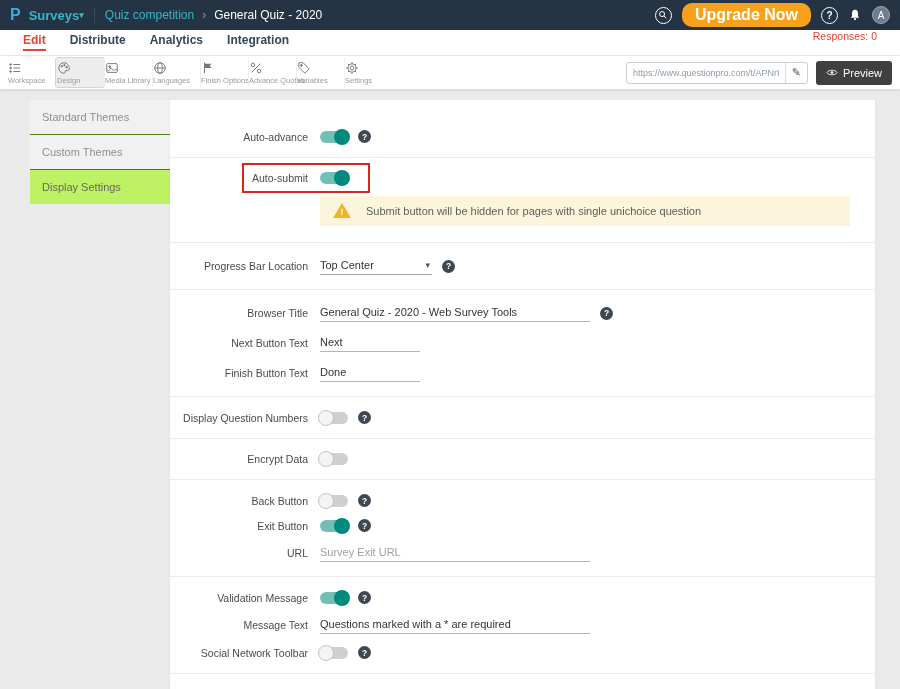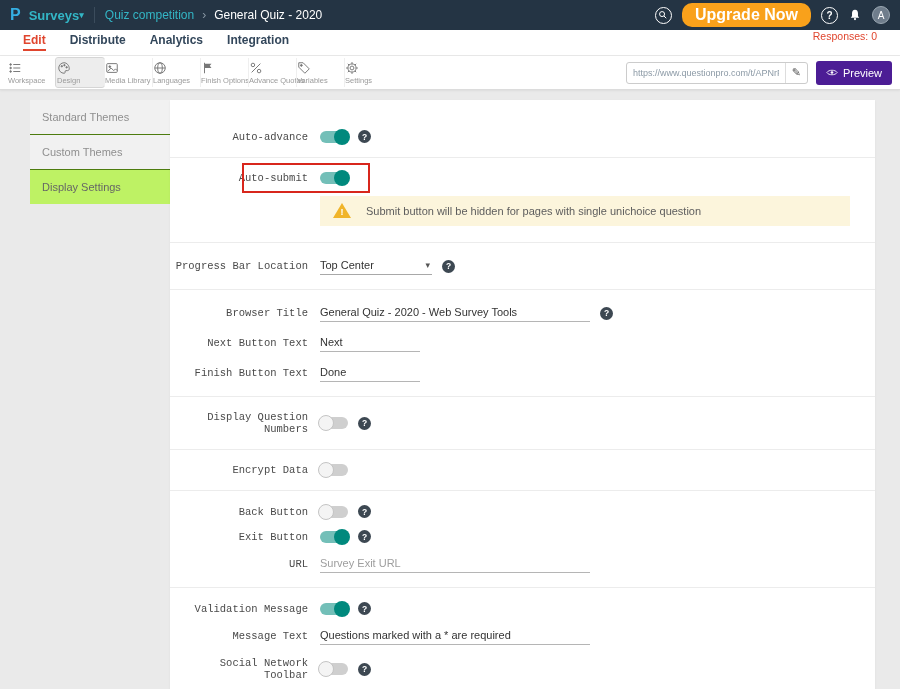--- a/index.html
+++ b/index.html
@@ -31,31 +31,31 @@
   .toolbar { height: 34px; background: #fff; display: flex; align-items: center; padding: 0 8px; border-bottom: 1px solid #dcdcdc; box-shadow: 0 1px 2px rgba(0,0,0,0.06); }
   .tool { width: 48px; display: flex; flex-direction: column; align-items: flex-start; gap: 1px; padding: 3px 0 2px; border-left: 1px solid #efefef; cursor: pointer; }
   .tool:first-child { border-left: none; }
   .tool.active { background: #ededed; outline: 1px solid #d5d5d5; border-radius: 2px; }
   .tlabel { font-size: 7.5px; color: #9b9b9b; white-space: nowrap; }
   .ticon { width: 14px; height: 14px; stroke: #777; stroke-width: 1.1; fill: none; }
   .toolbar-right { margin-left: auto; display: flex; align-items: center; gap: 8px; }
   .urlbox { display: flex; align-items: center; border: 1px solid #ccc; border-radius: 3px; height: 22px; overflow: hidden; background: #fff; }
   .urlbox input { border: none; outline: none; font-size: 9px; color: #8c9aa6; width: 158px; padding: 0 6px; font-family: inherit; }
   .pencil { width: 22px; height: 22px; display: flex; align-items: center; justify-content: center; border-left: 1px solid #ddd; color: #555; font-size: 11px; cursor: pointer; }
-  .preview-btn { background: #4c1d95; color: #fff; border: none; border-radius: 3px; height: 24px; padding: 0 10px; font-size: 11px; display: flex; align-items: center; gap: 5px; cursor: pointer; }
+  .preview-btn { background: #404040; color: #fff; border: none; border-radius: 3px; height: 24px; padding: 0 10px; font-size: 11px; display: flex; align-items: center; gap: 5px; cursor: pointer; }
   
   .content { display: flex; align-items: flex-start; padding: 10px 25px 0 30px; }
   .sidebar { width: 140px; flex-shrink: 0; }
   .side-item { background: #f1f1f1; border-bottom: 1px solid #4d7c0f; padding: 11px 12px; font-size: 11px; color: #8f8f8f; cursor: pointer; }
   .side-item.active { background: #bef264; color: #666; border-bottom: none; }
   .card { flex: 1; background: #fff; min-height: 578px; box-shadow: 0 1px 2px rgba(0,0,0,0.06); padding-top: 16px; }
   .section { border-bottom: 1px solid #ececec; padding: 8px 0; }
   .section.last { border-bottom: none; }
   .row { display: flex; align-items: center; padding: 6px 0; position: relative; }
-  .label { width: 150px; text-align: right; padding-right: 12px; font-size: 10.5px; color: #4a4a4a; flex-shrink: 0; font-family: Liberation Mono, monospace; }
+  .label { width: 150px; text-align: right; padding-right: 12px; font-size: 10.5px; color: #4a4a4a; flex-shrink: 0; }
   .toggle { width: 28px; height: 12px; border-radius: 7px; position: relative; flex-shrink: 0; cursor: pointer; }
   .toggle.on { background: #73bfb8; }
   .toggle.off { background: #cfcfcf; }
   .knob { width: 16px; height: 16px; border-radius: 50%; position: absolute; top: -2px; }
   .toggle.on .knob { right: -2px; background: #00897d; }
   .toggle.off .knob { left: -2px; background: #f4f4f4; border: 1px solid #c4c4c4; }
   .help { width: 13px; height: 13px; border-radius: 50%; background: #3d4852; color: #fff; font-size: 8.5px; font-weight: bold; display: flex; align-items: center; justify-content: center; margin-left: 10px; flex-shrink: 0; cursor: pointer; }
   .red-box { position: absolute; left: 72px; top: 50%; transform: translateY(-50%); width: 128px; height: 30px; border: 2px solid #d8261c; pointer-events: none; }
   .banner { margin: 6px 25px 8px 150px; background: #fcf5dc; padding: 7px 12px; display: flex; align-items: center; gap: 14px; font-size: 11px; color: #5d5d5d; }
   .warn-icon { position: relative; width: 20px; height: 16px; display: inline-block; flex-shrink: 0; }

